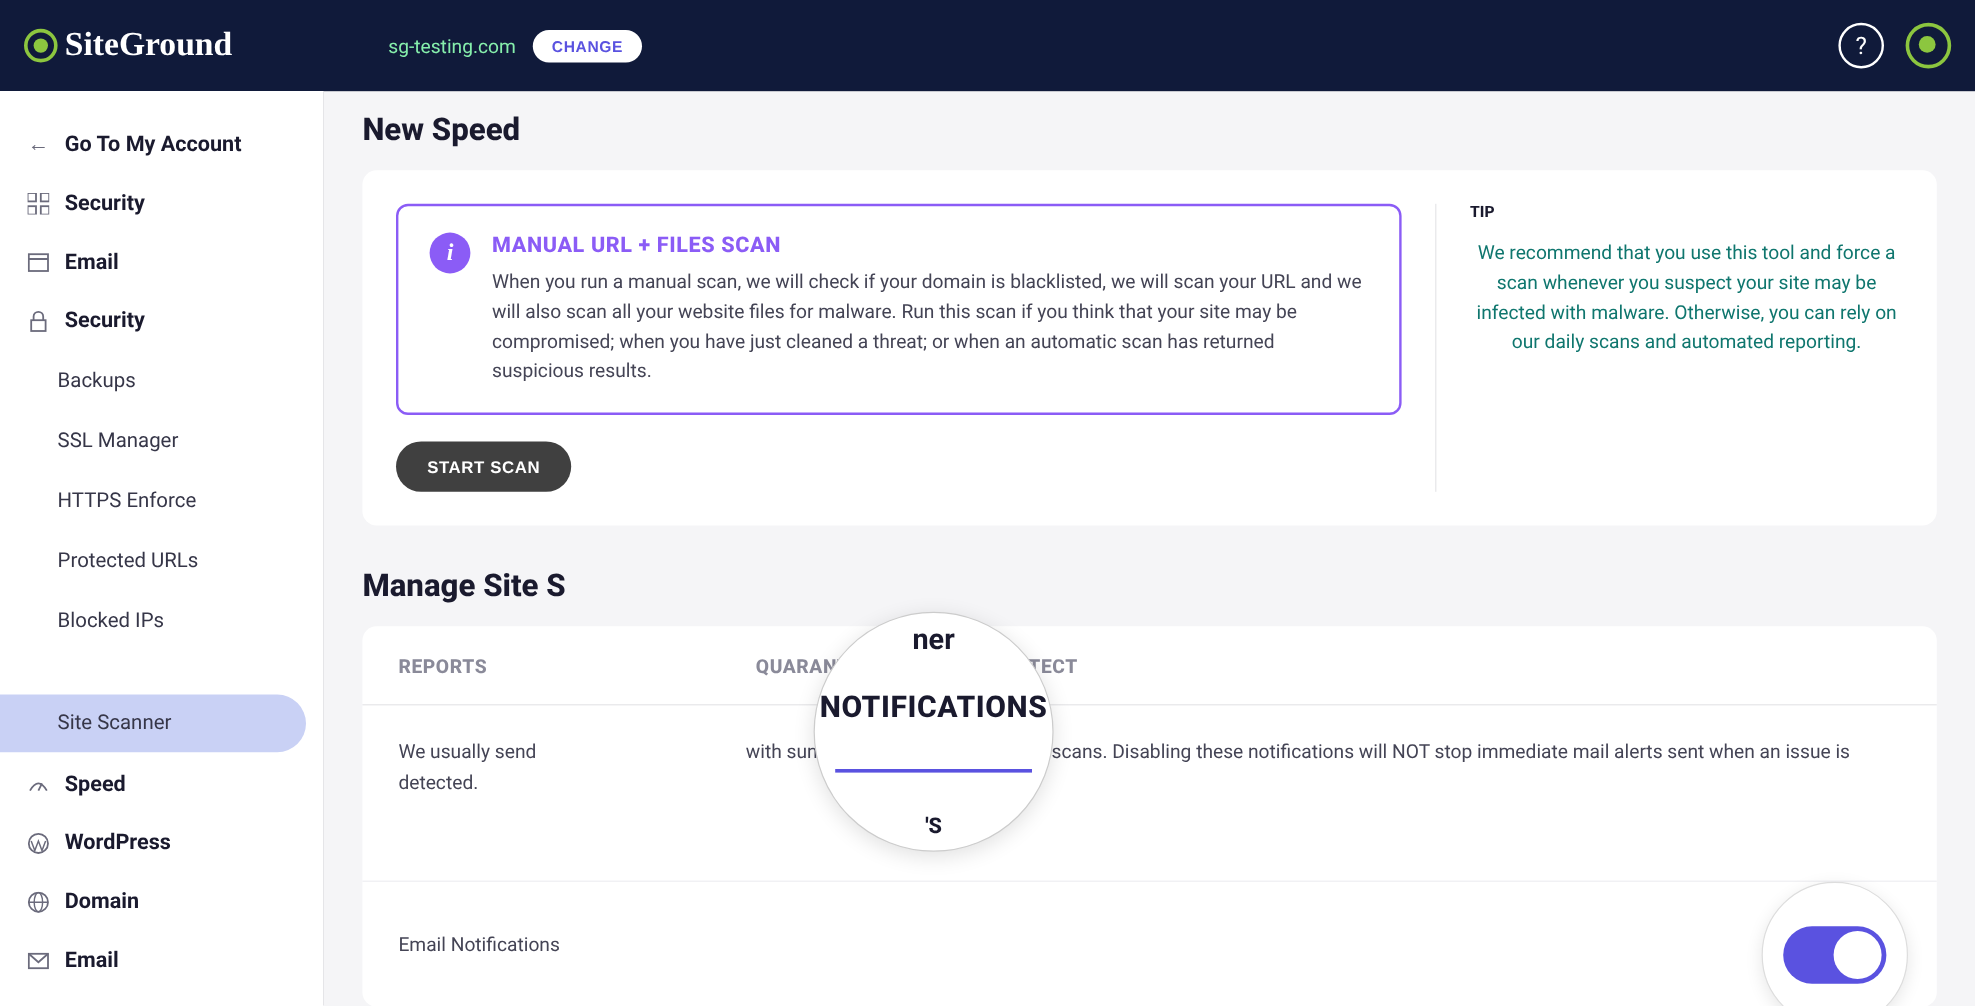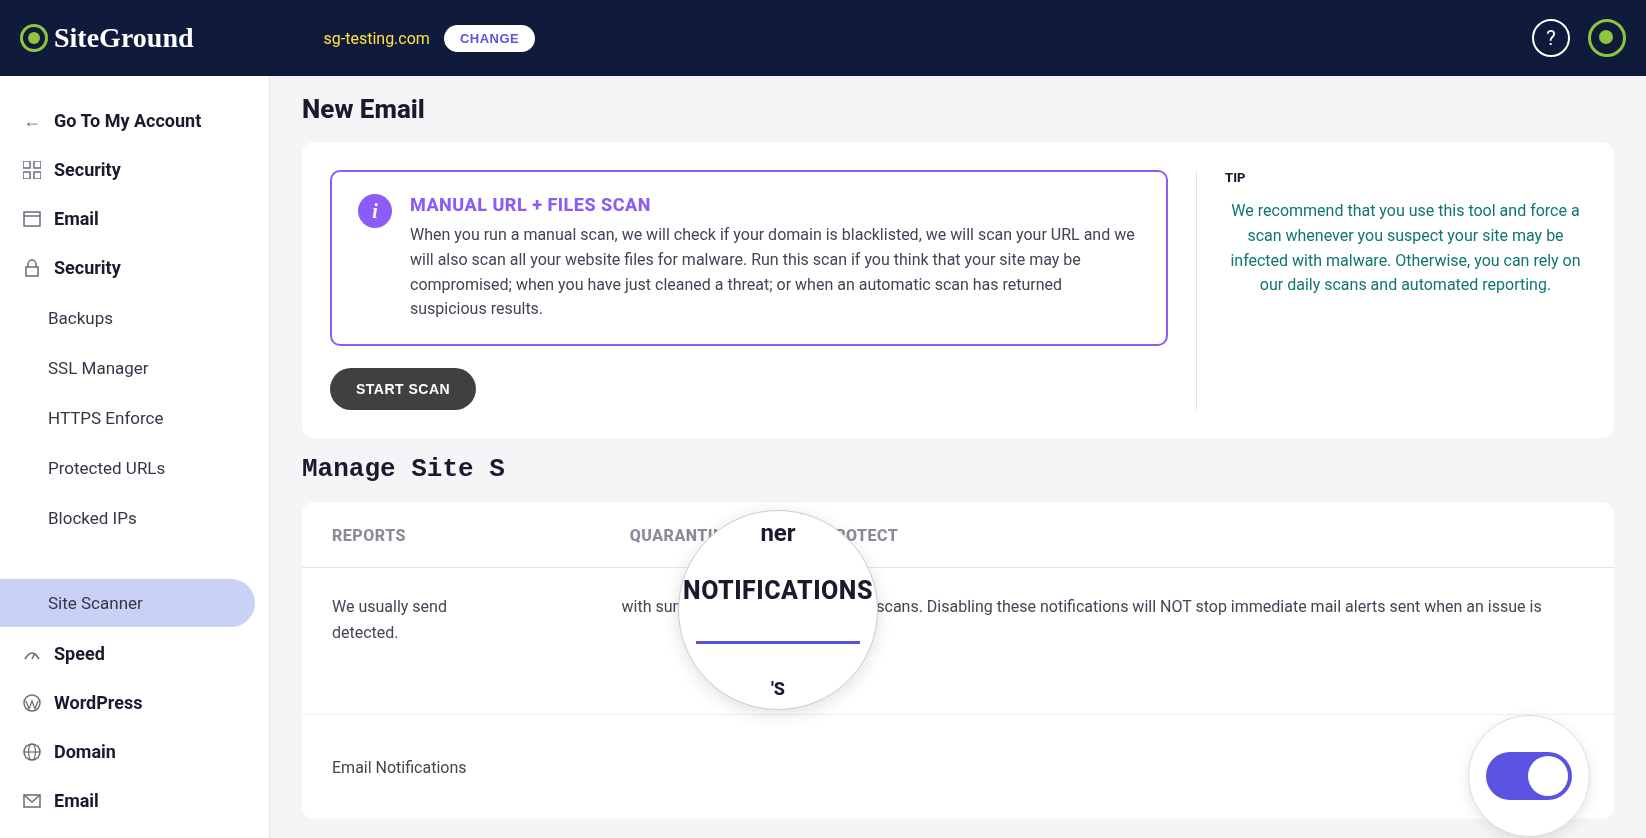--- a/index.html
+++ b/index.html
@@ -4,21 +4,21 @@
 <style>
 * { margin: 0; padding: 0; box-sizing: border-box; }
 body { font-family: -apple-system, BlinkMacSystemFont, "Segoe UI", Roboto, sans-serif; background: #f5f5f7; width: 1646px; height: 838px; overflow: hidden; }
 
 .topbar { background: #101a3a; height: 76px; display: flex; align-items: center; padding: 0 20px; justify-content: space-between; }
 .topbar-left { display: flex; align-items: center; gap: 130px; }
 .logo { color: #fff; font-family: 'Comic Sans MS', cursive; font-size: 28px; font-weight: bold; display: flex; align-items: center; gap: 6px; }
 .logo-icon { width: 28px; height: 28px; border: 3px solid #8cc63f; border-radius: 50%; position: relative; }
 .logo-icon::after { content:''; position:absolute; width:12px; height:12px; background:#8cc63f; border-radius:50%; top:5px; left:5px; }
 .domain-area { display: flex; align-items: center; gap: 14px; }
-.domain-text { color: #fde047; font-size: 16px; }
+.domain-text { color: #86efac; font-size: 16px; }
 .change-pill { background: #fff; color: #5a52e0; border: none; font-weight: 700; font-size: 13px; padding: 6px 16px; border-radius: 16px; letter-spacing: 0.5px; }
 .topbar-right { display: flex; align-items: center; gap: 18px; }
 .help-circle { width: 38px; height: 38px; border: 2px solid #fff; border-radius: 50%; display:flex; align-items:center; justify-content:center; color:#fff; font-size:20px; }
 .avatar-circle { width: 38px; height: 38px; border: 3px solid #8cc63f; border-radius: 50%; position:relative; }
 .avatar-circle::after { content:''; position:absolute; width:14px; height:14px; background:#8cc63f; border-radius:50%; top:8px; left:8px; }
 
 .layout { display: flex; height: calc(100% - 76px); }
 .sidebar { width: 270px; background: #fff; border-right: 1px solid #e5e5e8; padding: 20px 0; overflow-y: auto; }
 .sidebar-link { display: flex; align-items: center; gap: 12px; padding: 14px 22px; font-size: 18px; font-weight: 700; color: #1a1a2e; cursor: pointer; }
 .sidebar-link.back { font-weight: 700; }
@@ -32,21 +32,21 @@
 .card-left { flex: 1; padding-right: 28px; }
 .card-right { width: 390px; border-left: 1px solid #e5e5e8; padding-left: 28px; }
 .scan-box { border: 2px solid #8b5cf6; border-radius: 10px; padding: 22px 26px; display: flex; gap: 18px; align-items: flex-start; }
 .info-ic { width: 34px; height: 34px; background: #8b5cf6; border-radius: 50%; color: #fff; display:flex; align-items:center; justify-content:center; font-family: Georgia, serif; font-weight:bold; font-style: italic; font-size: 20px; flex-shrink:0; }
 .scan-title { color: #8b5cf6; font-weight: 800; font-size: 18px; letter-spacing: 0.5px; margin-bottom: 8px; }
 .scan-desc { color: #444455; font-size: 16px; line-height: 1.55; }
 .btn-primary { background: #404040; color: #fff; border: none; font-weight: 800; font-size: 14px; padding: 13px 26px; border-radius: 22px; margin-top: 22px; letter-spacing: 0.5px; }
 .tip-title { font-weight: 800; font-size: 13px; margin-bottom: 14px; color:#1a1a2e; }
 .tip-text { color: #0f766e; font-size: 16px; line-height: 1.55; text-align: center; }
 
-.section-title.second { margin-top: 16px; font-family: Liberation Mono, monospace; }
+.section-title.second { margin-top: 36px; }
 .card2 { background: #fff; border-radius: 12px; padding: 0; overflow: visible; position: relative; }
 .tabs { display: flex; gap: 50px; padding: 24px 30px 0 30px; border-bottom: 1px solid #e5e5e8; }
 .tab { font-weight: 800; font-size: 16px; color: #8a8a99; letter-spacing: 0.5px; padding-bottom: 22px; cursor: pointer; position: relative; }
 .tab.active { color: #1a1a2e; }
 .body2 { padding: 26px 30px; }
 .notif-desc { color: #444455; font-size: 16px; line-height: 1.6; }
 .notif-row { display: flex; justify-content: space-between; align-items: center; padding: 28px 30px; border-top: 1px solid #eeeef2; margin-top: 43px; }
 .notif-label { color: #444455; font-size: 16px; }
 
 .magnifier { position: absolute; width: 200px; height: 200px; border-radius: 50%; border: 1px solid #ccc; background: #fff; box-shadow: 0 4px 18px rgba(0,0,0,0.12); top: 434px; left: 408px; overflow: hidden; display:flex; flex-direction: column; align-items:center; justify-content:center; z-index: 5; }
@@ -153,21 +153,21 @@
         <svg width="18" height="18" viewBox="0 0 18 18">
             <rect x="1" y="3" width="16" height="12" fill="none" stroke="#6b6b7c" stroke-width="1.5"></rect>
             <path d="M1 3 L9 10 L17 3" fill="none" stroke="#6b6b7c" stroke-width="1.5"></path>
           </svg>
       </span>
       <span>Email</span>
     </div>
   </div>
 
   <div class="main">
-    <div class="section-title">New Email</div>
+    <div class="section-title">New Speed</div>
     <div class="card">
       <div class="card-left">
         <div class="scan-box">
           <div class="info-ic">i</div>
           <div>
             <div class="scan-title">MANUAL URL + FILES SCAN</div>
             <div class="scan-desc">When you run a manual scan, we will check if your domain is blacklisted, we will scan your URL and we will also scan all your website files for malware. Run this scan if you think that your site may be compromised; when you have just cleaned a threat; or when an automatic scan has returned suspicious results.</div>
           </div>
         </div>
         <button class="btn-primary">START SCAN</button>

